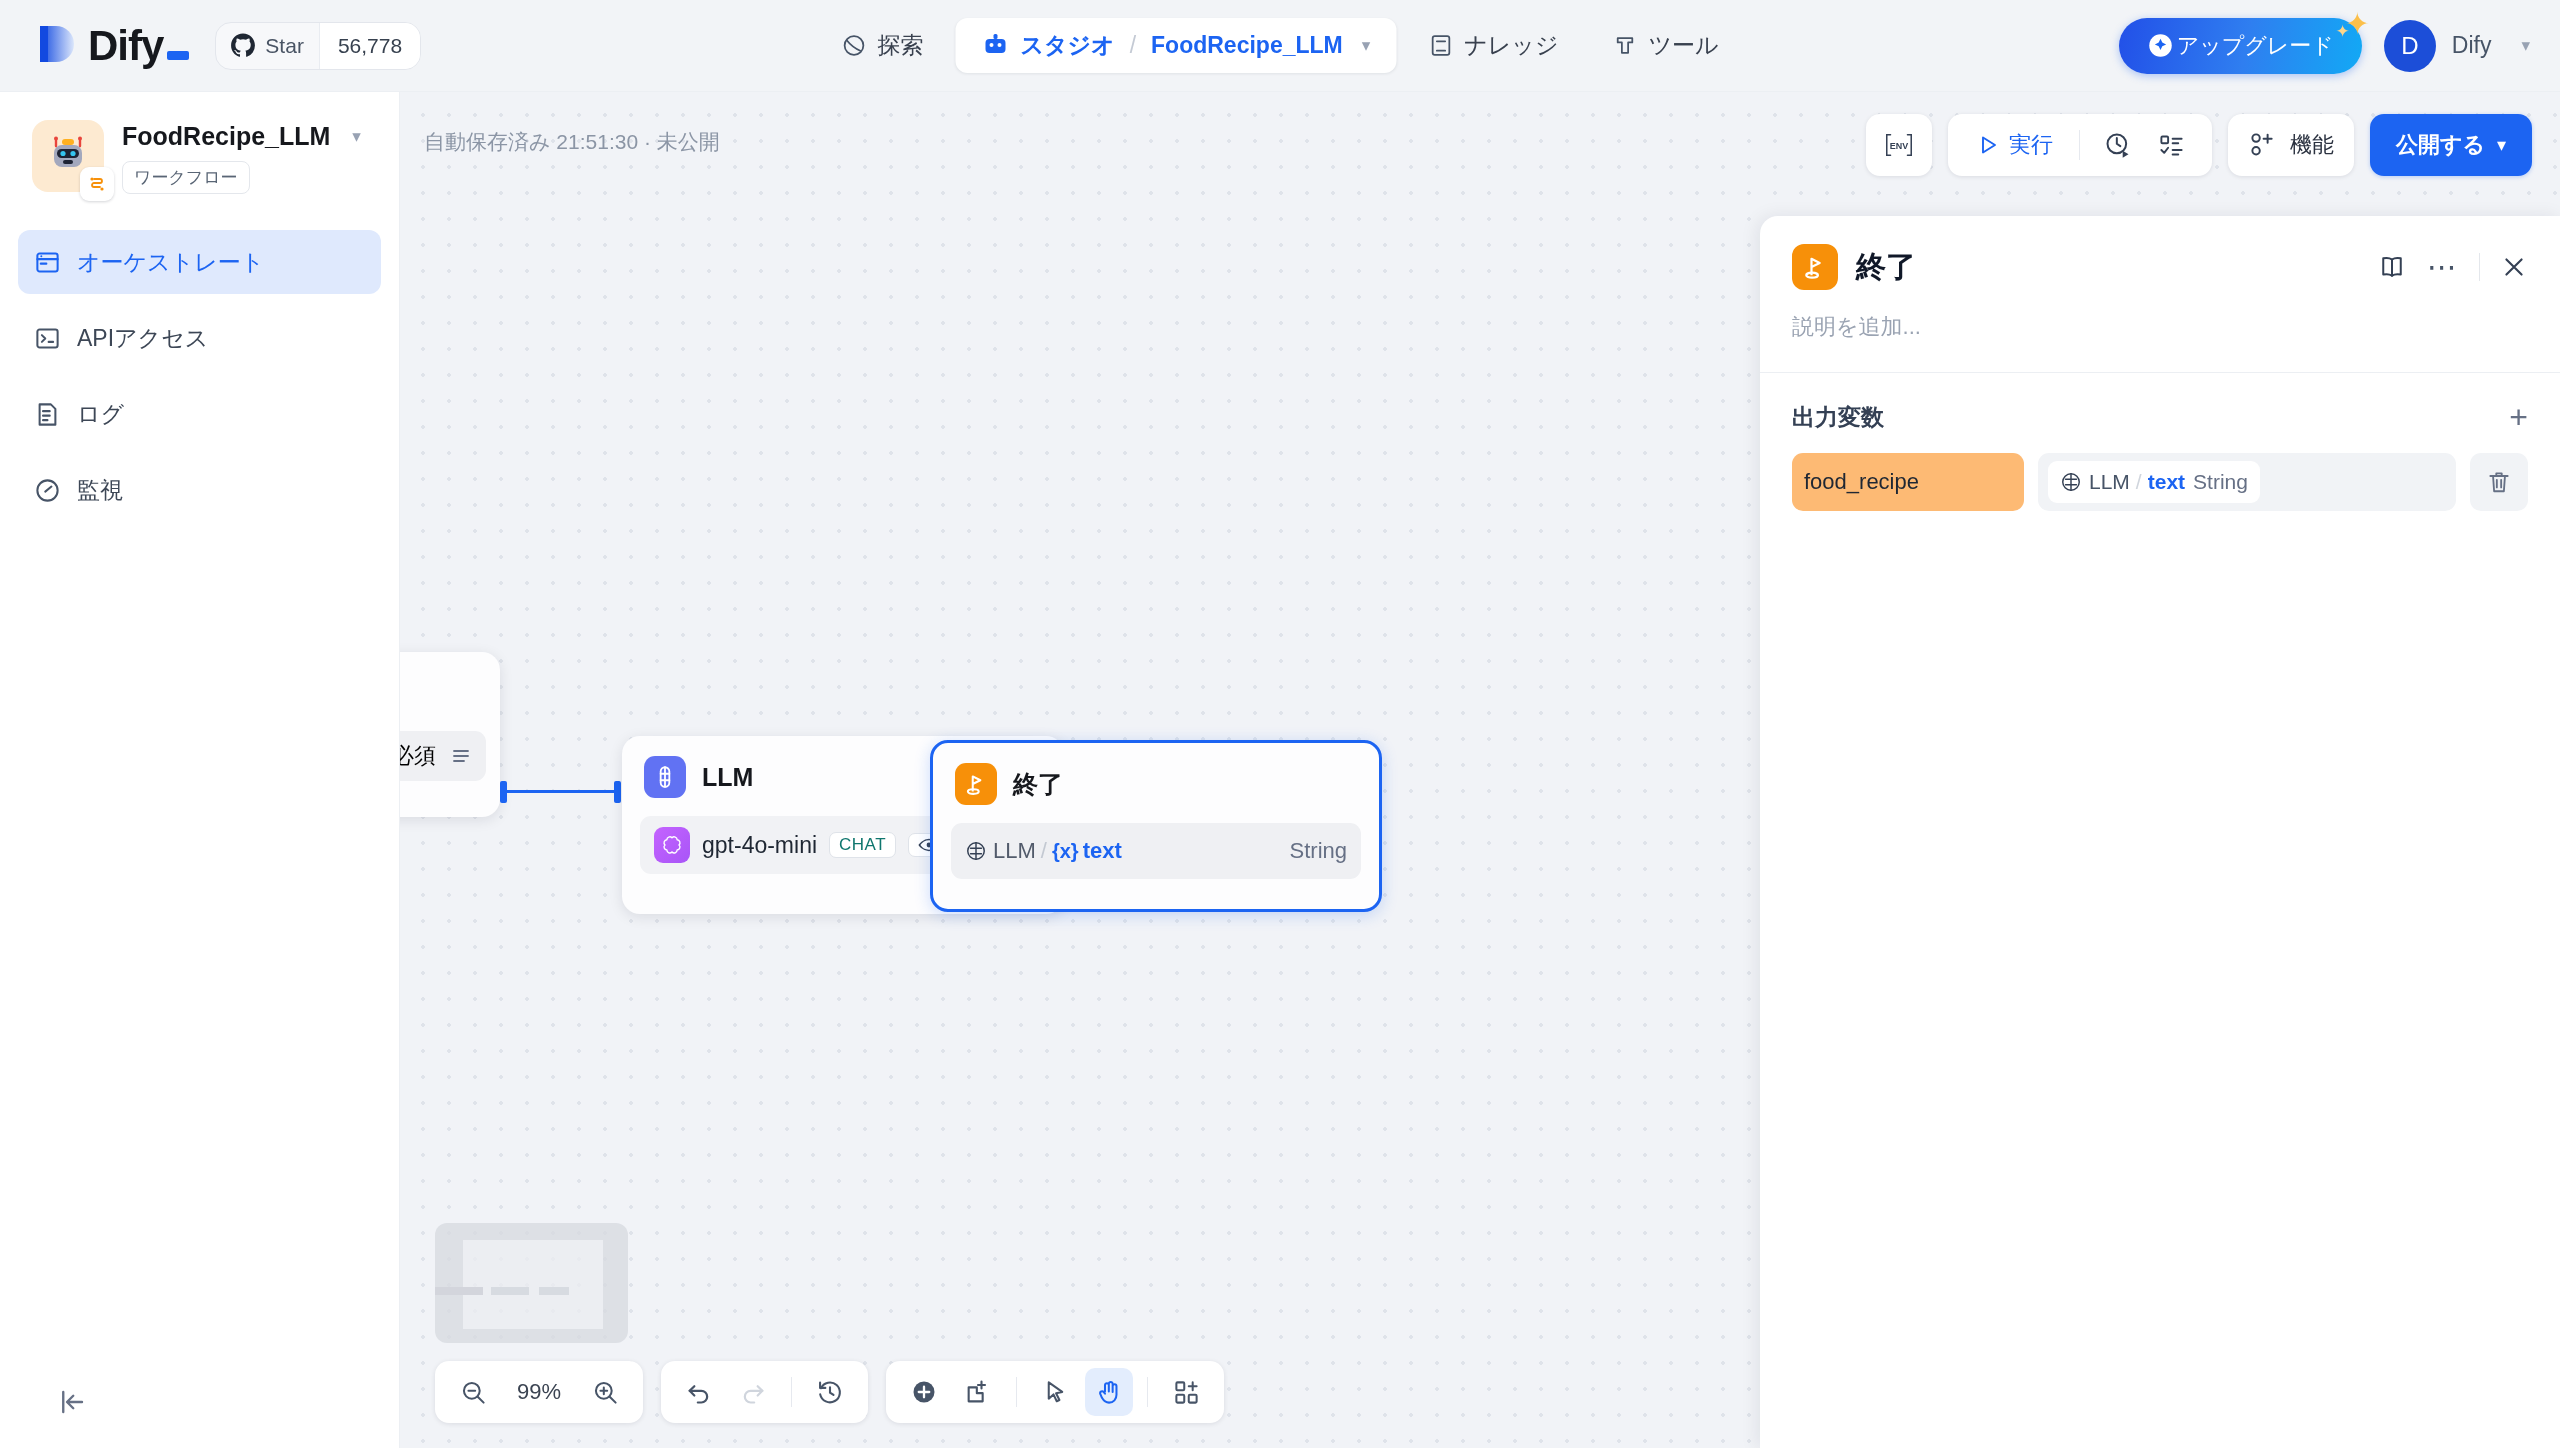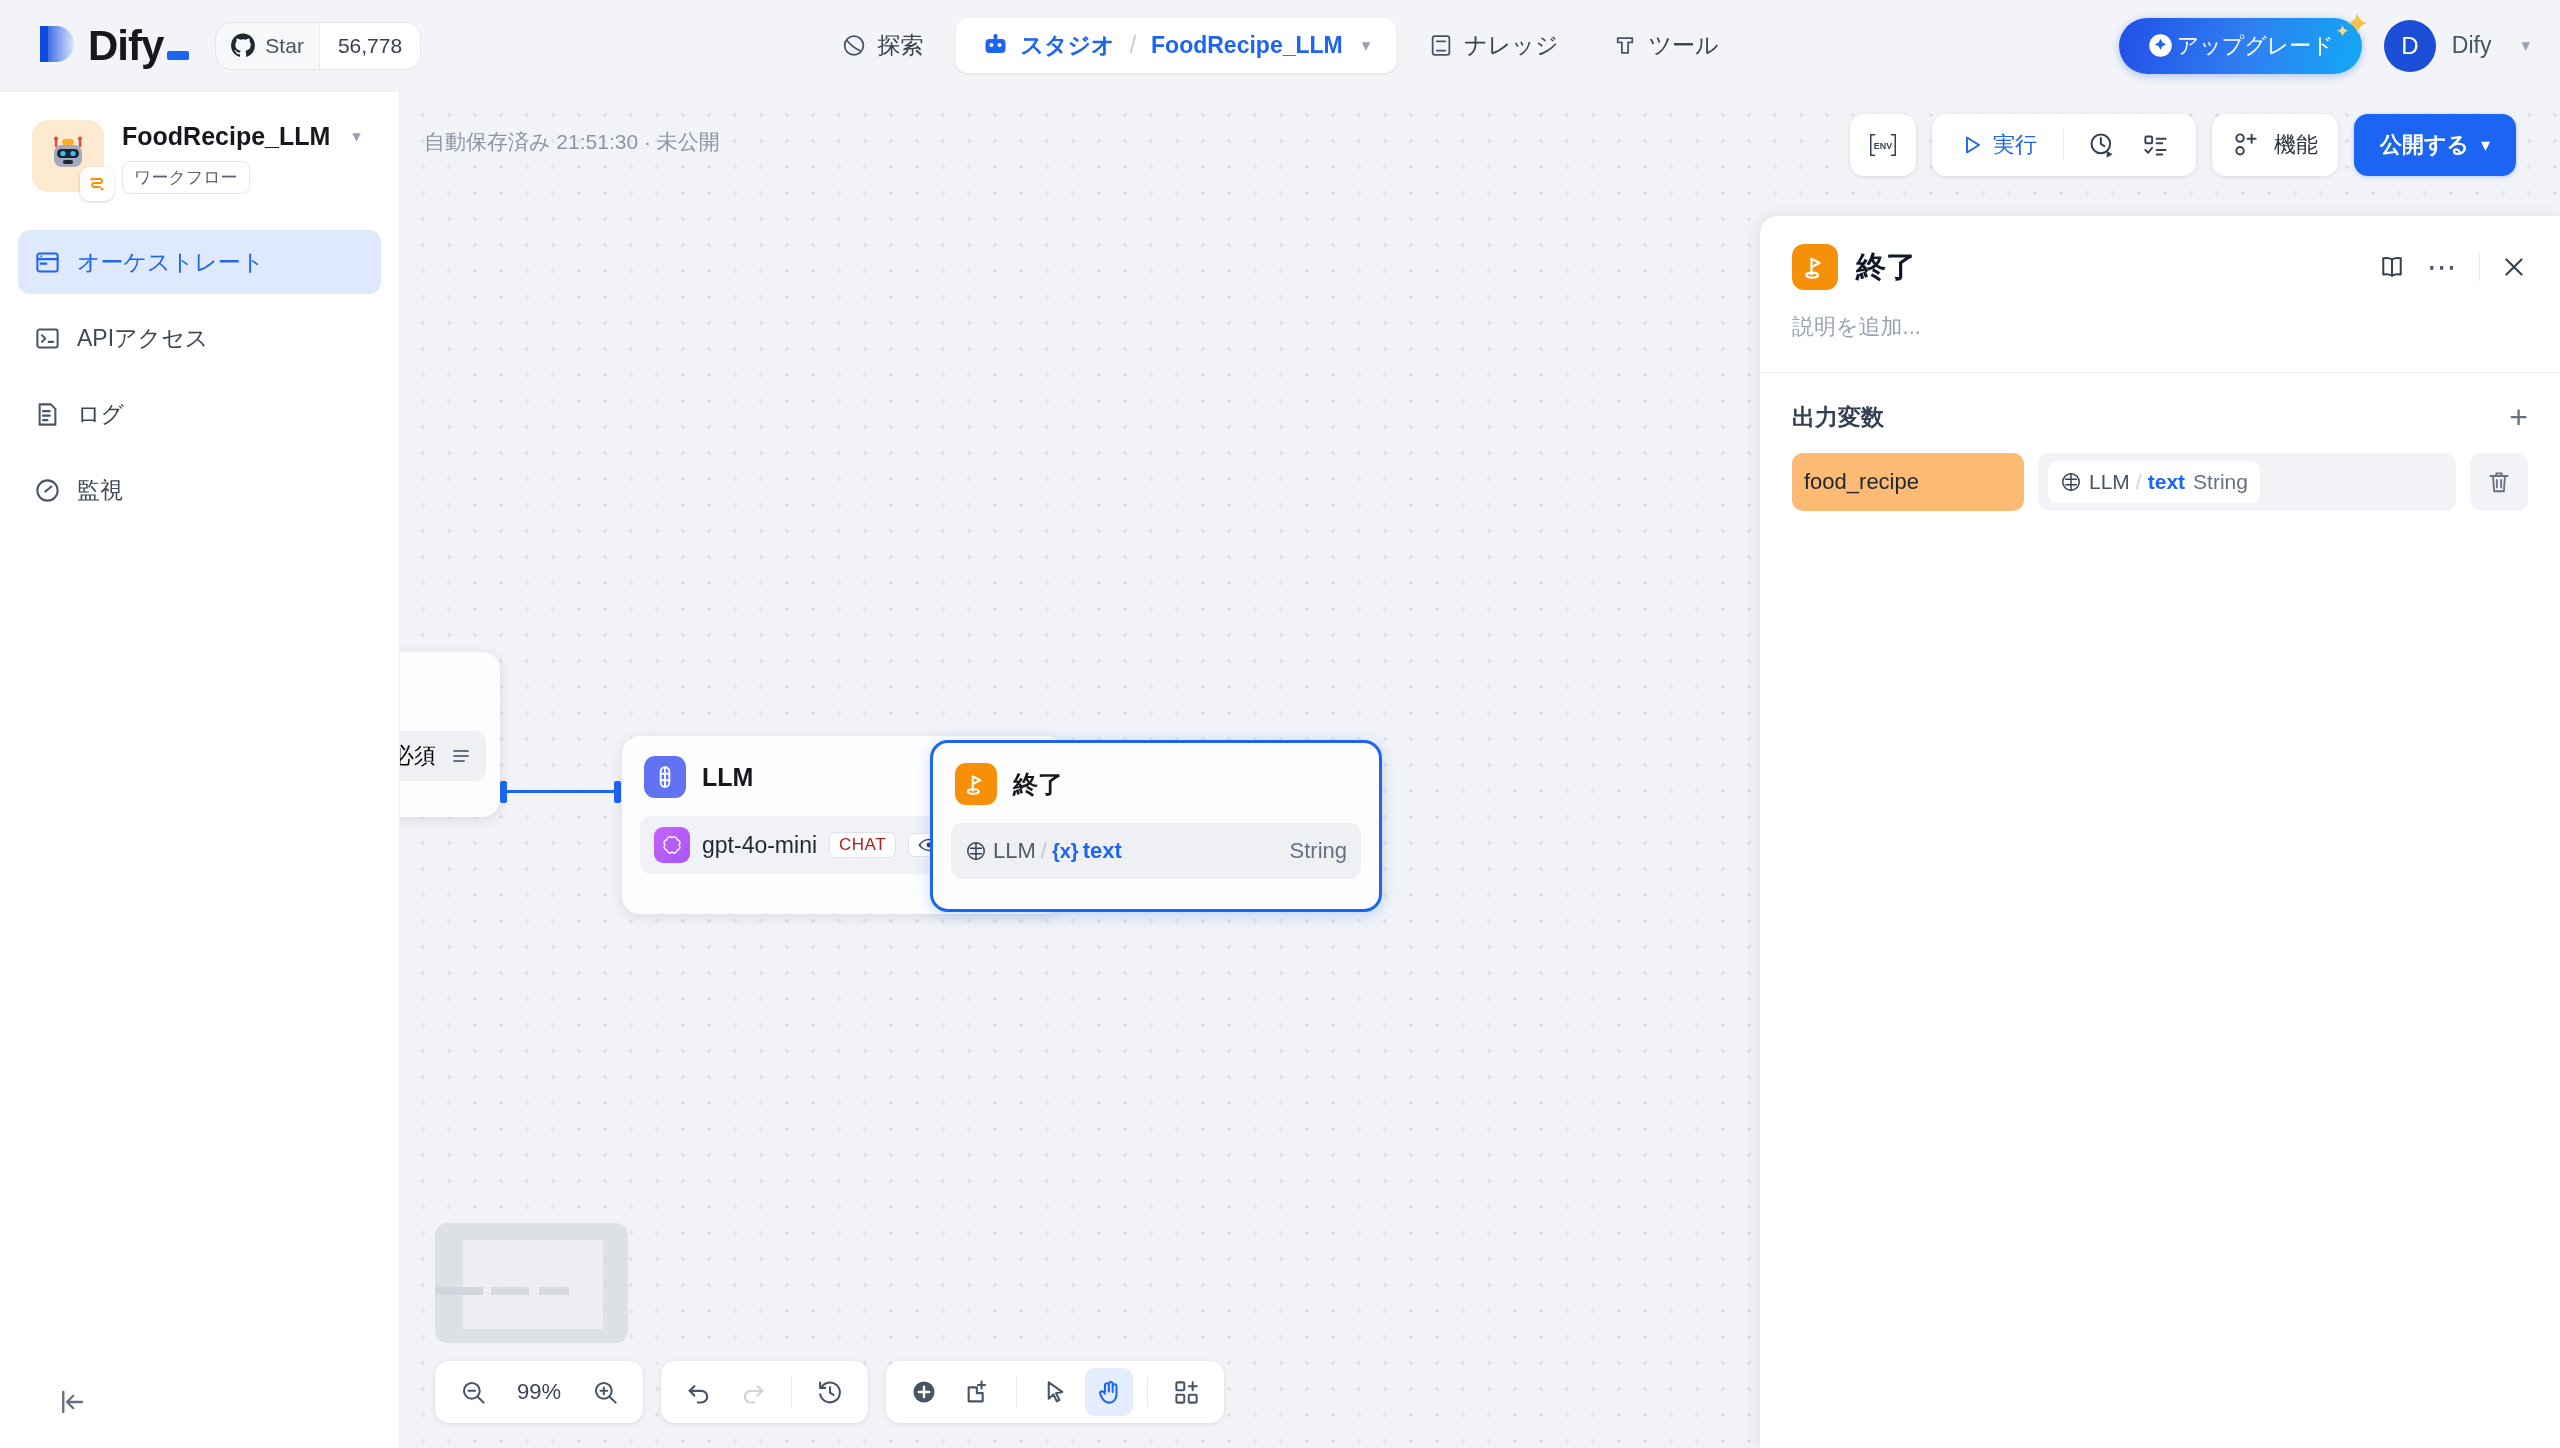--- a/index.html
+++ b/index.html
@@ -120,21 +120,21 @@
     background-color: #f1f3f7;
     background-image: radial-gradient(circle, #dfe3ea 2px, transparent 2px);
     background-size: 26px 26px; background-position: 10px 10px;
     overflow: hidden;
   }
   .autosave {
     position: absolute; top: 36px; left: 24px;
     font-size: 21px; color: #8b95a5;
   }
   .wf-tools {
-    position: absolute; top: 22px; right: 44px;
+    position: absolute; top: 22px; right: 28px;
     display: flex; align-items: center; gap: 16px;
   }
   .tool-card {
     background: #fff; border-radius: 14px; height: 62px;
     box-shadow: 0 1px 4px rgba(16,24,40,.10);
     display: flex; align-items: center;
   }
   .env-card { width: 66px; justify-content: center; }
   .run-group { padding: 0 16px; gap: 6px; }
   .run-btn {
@@ -161,21 +161,21 @@
   .node-ico { width: 42px; height: 42px; border-radius: 11px; display:flex; align-items:center; justify-content:center; flex:none; }
   .node-title { font-size: 25px; font-weight: 600; color: #16181d; }
   .node-body { padding: 18px 18px 20px 18px; }
   .node-row {
     background: #f1f2f5; border-radius: 11px; height: 58px;
     display: flex; align-items: center; gap: 12px; padding: 0 14px;
   }
   .model-name { font-size: 23px; color: #1f2733; }
   .chat-chip {
     border: 1px solid #dfe3e9; border-radius: 7px; padding: 2px 9px;
-    font-size: 17px; color: #b91c1c; letter-spacing: .5px; background:#fff;
+    font-size: 17px; color: #0f766e; letter-spacing: .5px; background:#fff;
   }
   .eye-chip {
     border: 1px solid #dfe3e9; border-radius: 7px; padding: 3px 9px;
     background:#fff; display:flex; align-items:center;
   }
   .node-sel { border: 3px solid #1c64f2; box-shadow: 0 3px 16px rgba(28,100,242,.22); }
   .var-row-canvas {
     background: #eff0f3; border-radius: 11px; height: 56px;
     display: flex; align-items: center; padding: 0 14px; gap: 0;
   }

